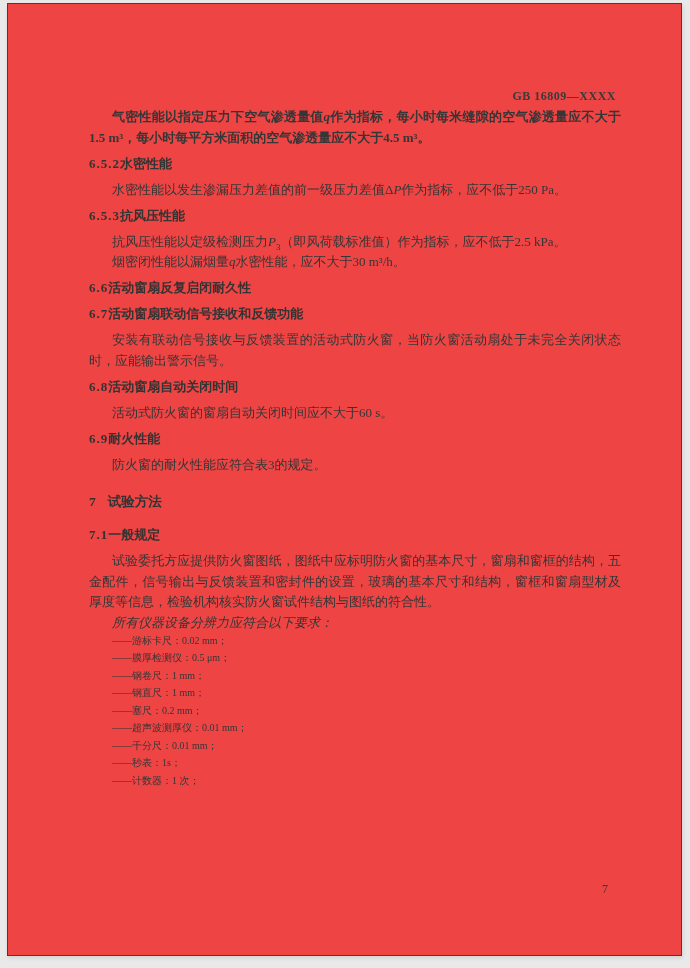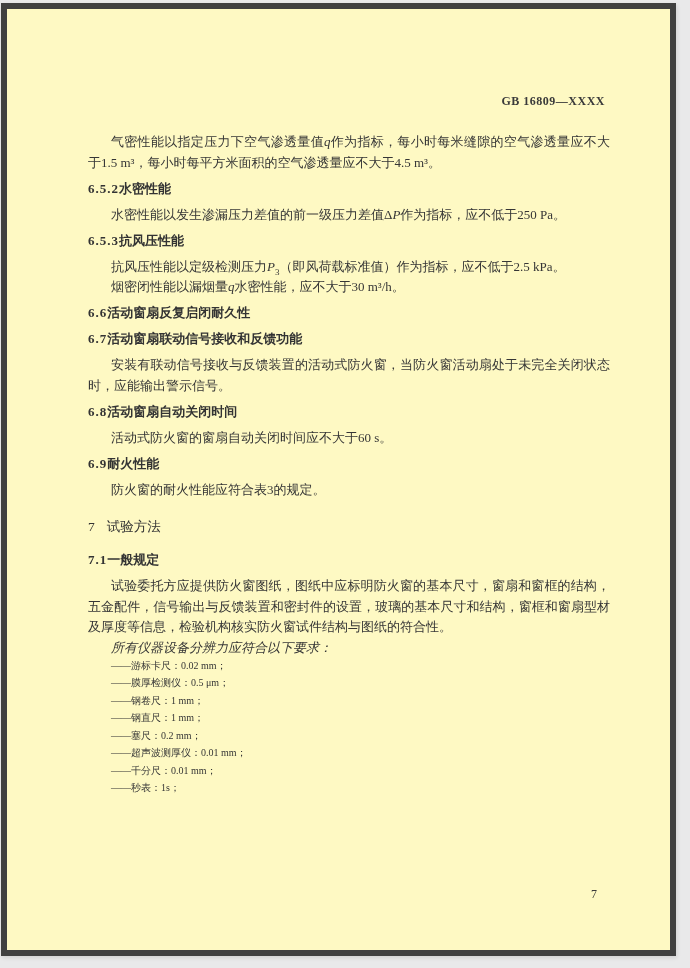--- a/index.html
+++ b/index.html
@@ -6,55 +6,55 @@
   html, body { width:690px; height:968px; }
   body {
     background:#e9e9ea;
     font-family:"Liberation Serif","DejaVu Serif",serif;
     color:#363636;
     position:relative;
     overflow:hidden;
   }
   .page {
     position:absolute;
-    left:1px; top:3px;
+    left:7px; top:3px;
     width:675px; height:953px;
-    background:#fef9c3;
-    border:6px solid #404040;
+    background:#ef4444;
+    border:1px solid #404040;
     box-shadow:1px 2px 4px rgba(0,0,0,0.10);
   }
   .content {
     margin:0 60px 0 81px; 
   }
   .doc-header {
     margin-top:85px;
     margin-right:5px;
     text-align:right;
     font-size:12px;
     letter-spacing:0.5px;
     font-weight:bold;
     color:#3a3a3a;
   }
   p.body-para {
     font-size:13px;
     line-height:20.5px;
     text-align:justify;
     text-indent:23px;
   }
-  .p-first { margin-top:23px; }
+  .p-first { margin-top:3px;font-weight:bold; }
   .h2 {
     font-weight:bold;
     font-size:13px;
     line-height:20.5px;
     margin:5.5px 0;
     color:#333;
   }
   .h2 .num { margin-right:0; letter-spacing:1px; }
   .h1 {
-    font-weight:normal;
+    font-weight:bold;
     font-size:13.5px;
     line-height:21px;
     margin:16px 0 13px;
     color:#333;
   }
   .h1 .num { margin-right:12px; }
   .it { font-style:italic; }
   .sb { vertical-align:sub; font-size:9px; line-height:0; }
   p.intro-line {
     font-size:13px;
@@ -123,18 +123,19 @@
 
     <ul class="instruments">
       <li>——游标卡尺：0.02 mm；</li>
       <li>——膜厚检测仪：0.5 μm；</li>
       <li>——钢卷尺：1 mm；</li>
       <li>——钢直尺：1 mm；</li>
       <li>——塞尺：0.2 mm；</li>
       <li>——超声波测厚仪：0.01 mm；</li>
       <li>——千分尺：0.01 mm；</li>
       <li>——秒表：1s；</li>
+      <li>——计数器：1 次；</li>
     </ul>
 
   </div>
 
   <div class="page-number">7</div>
 </div>
 
 </body></html>

